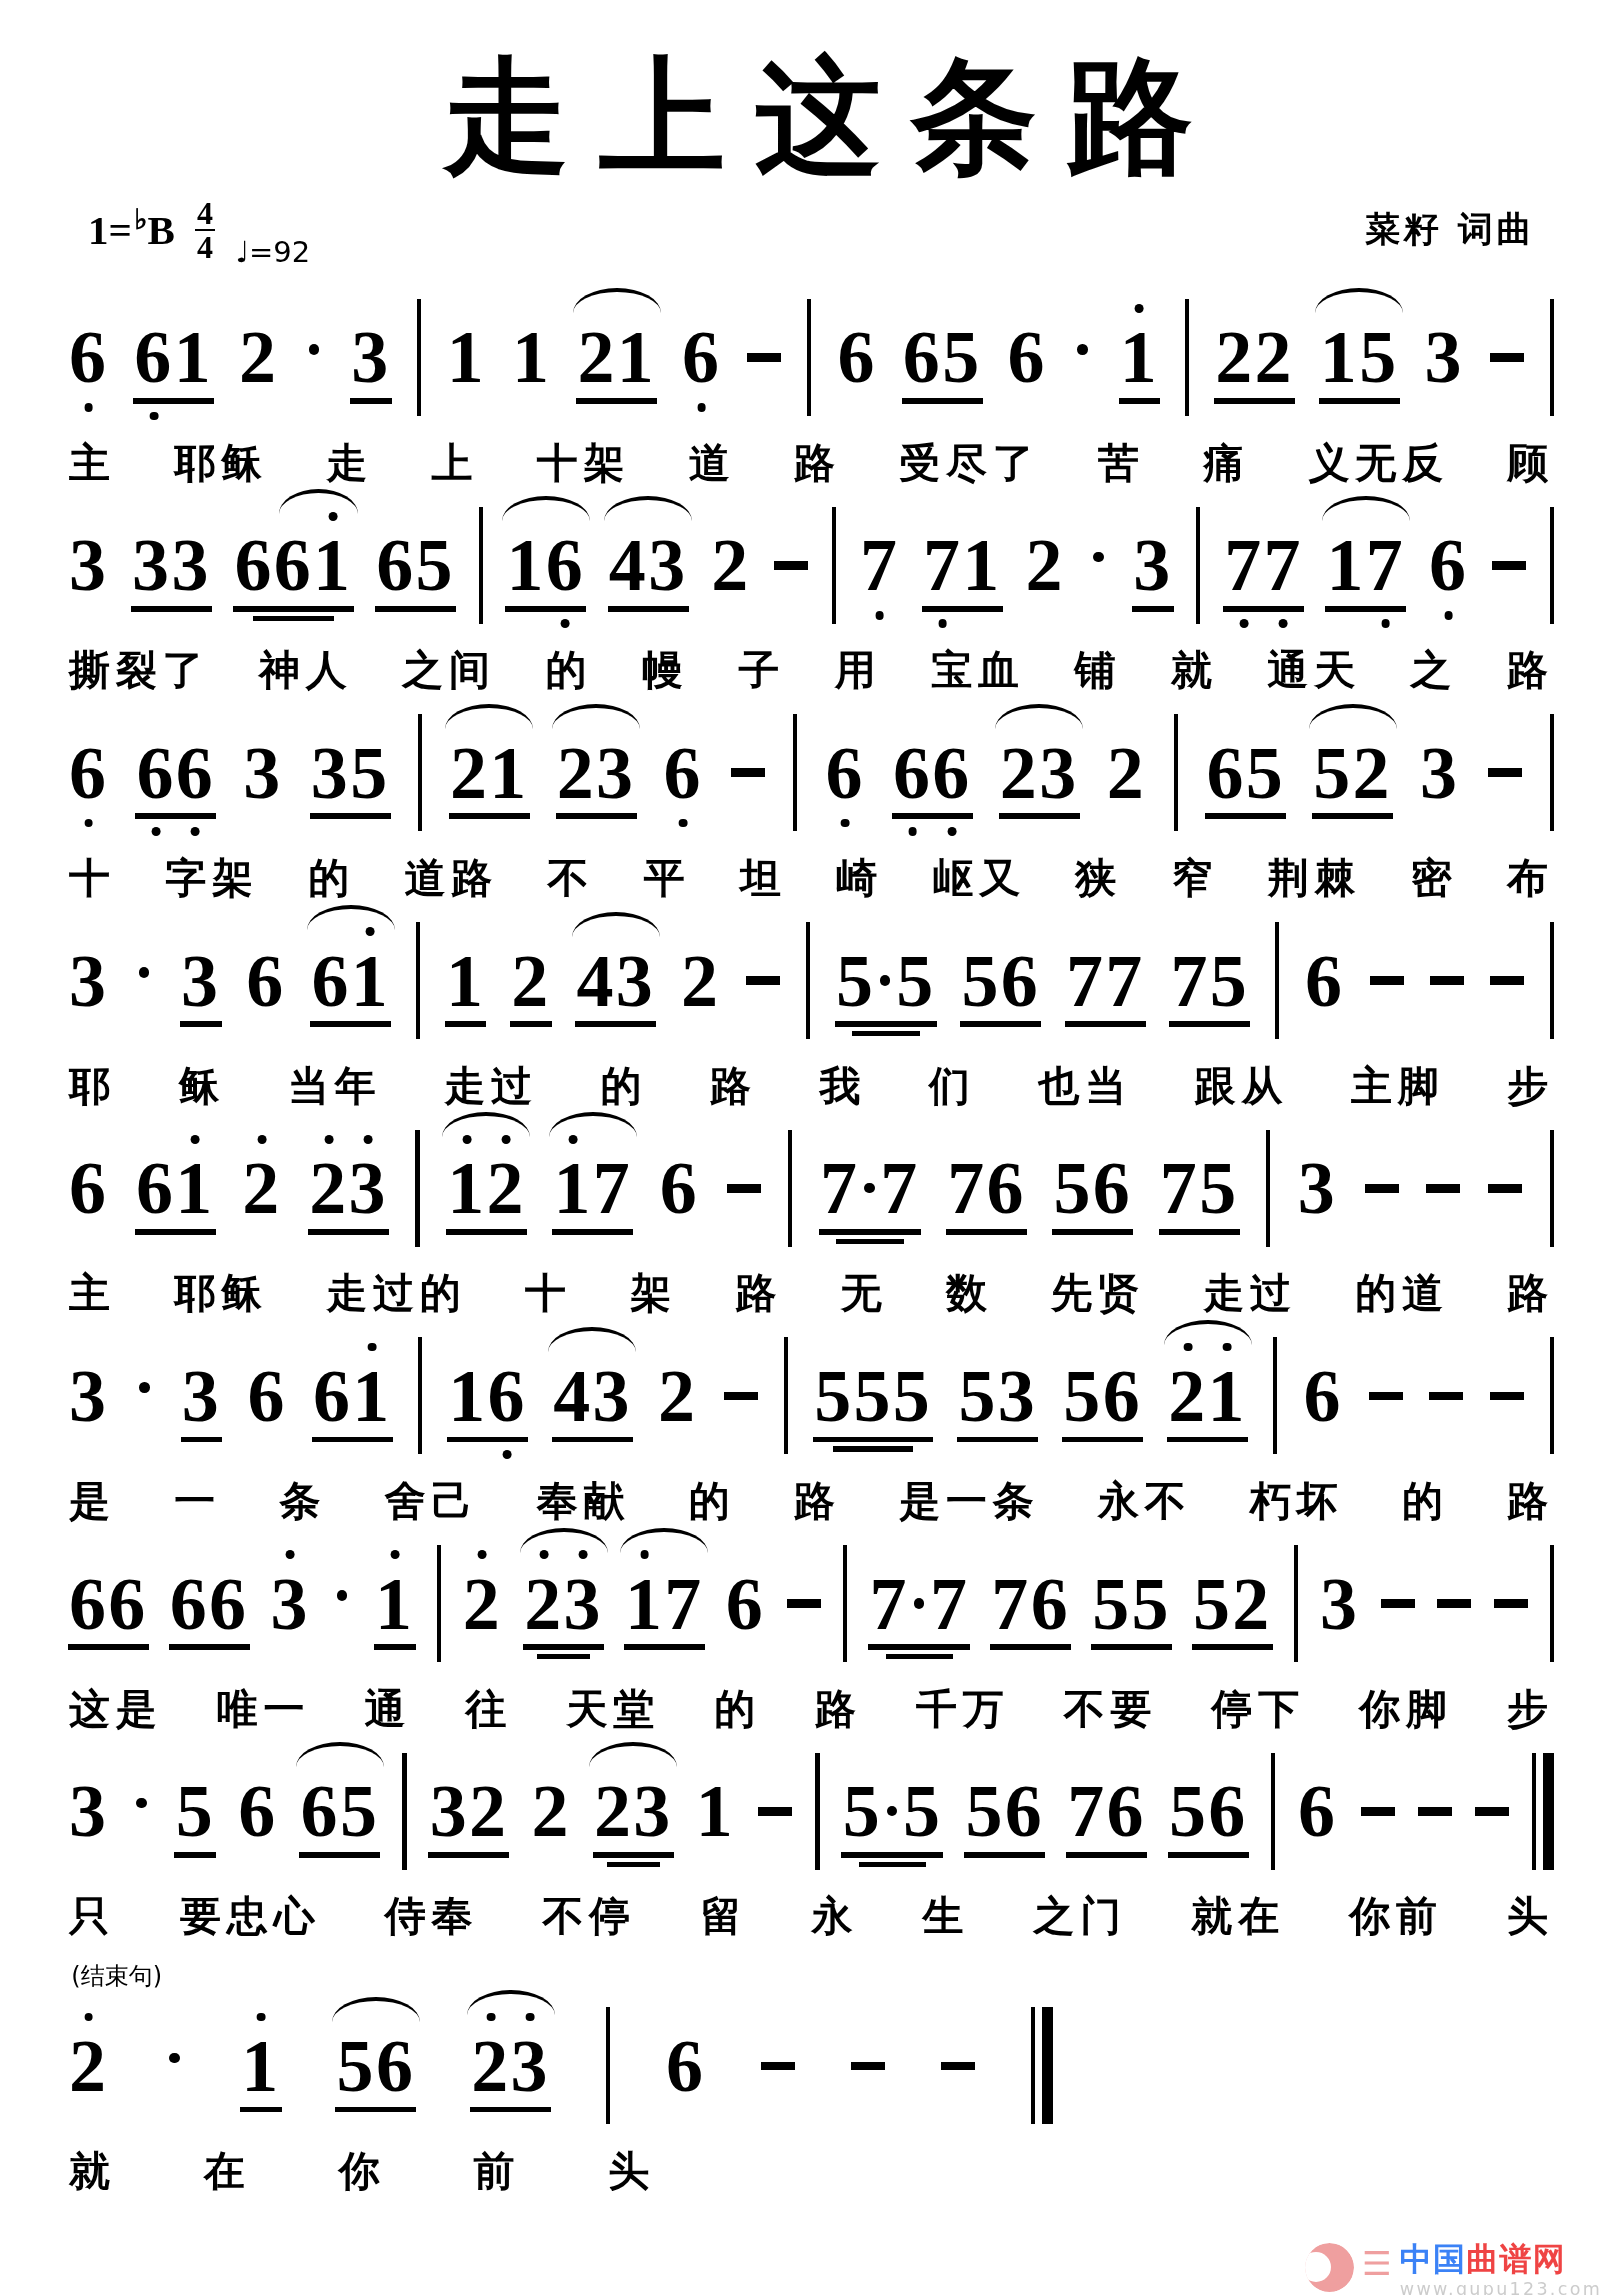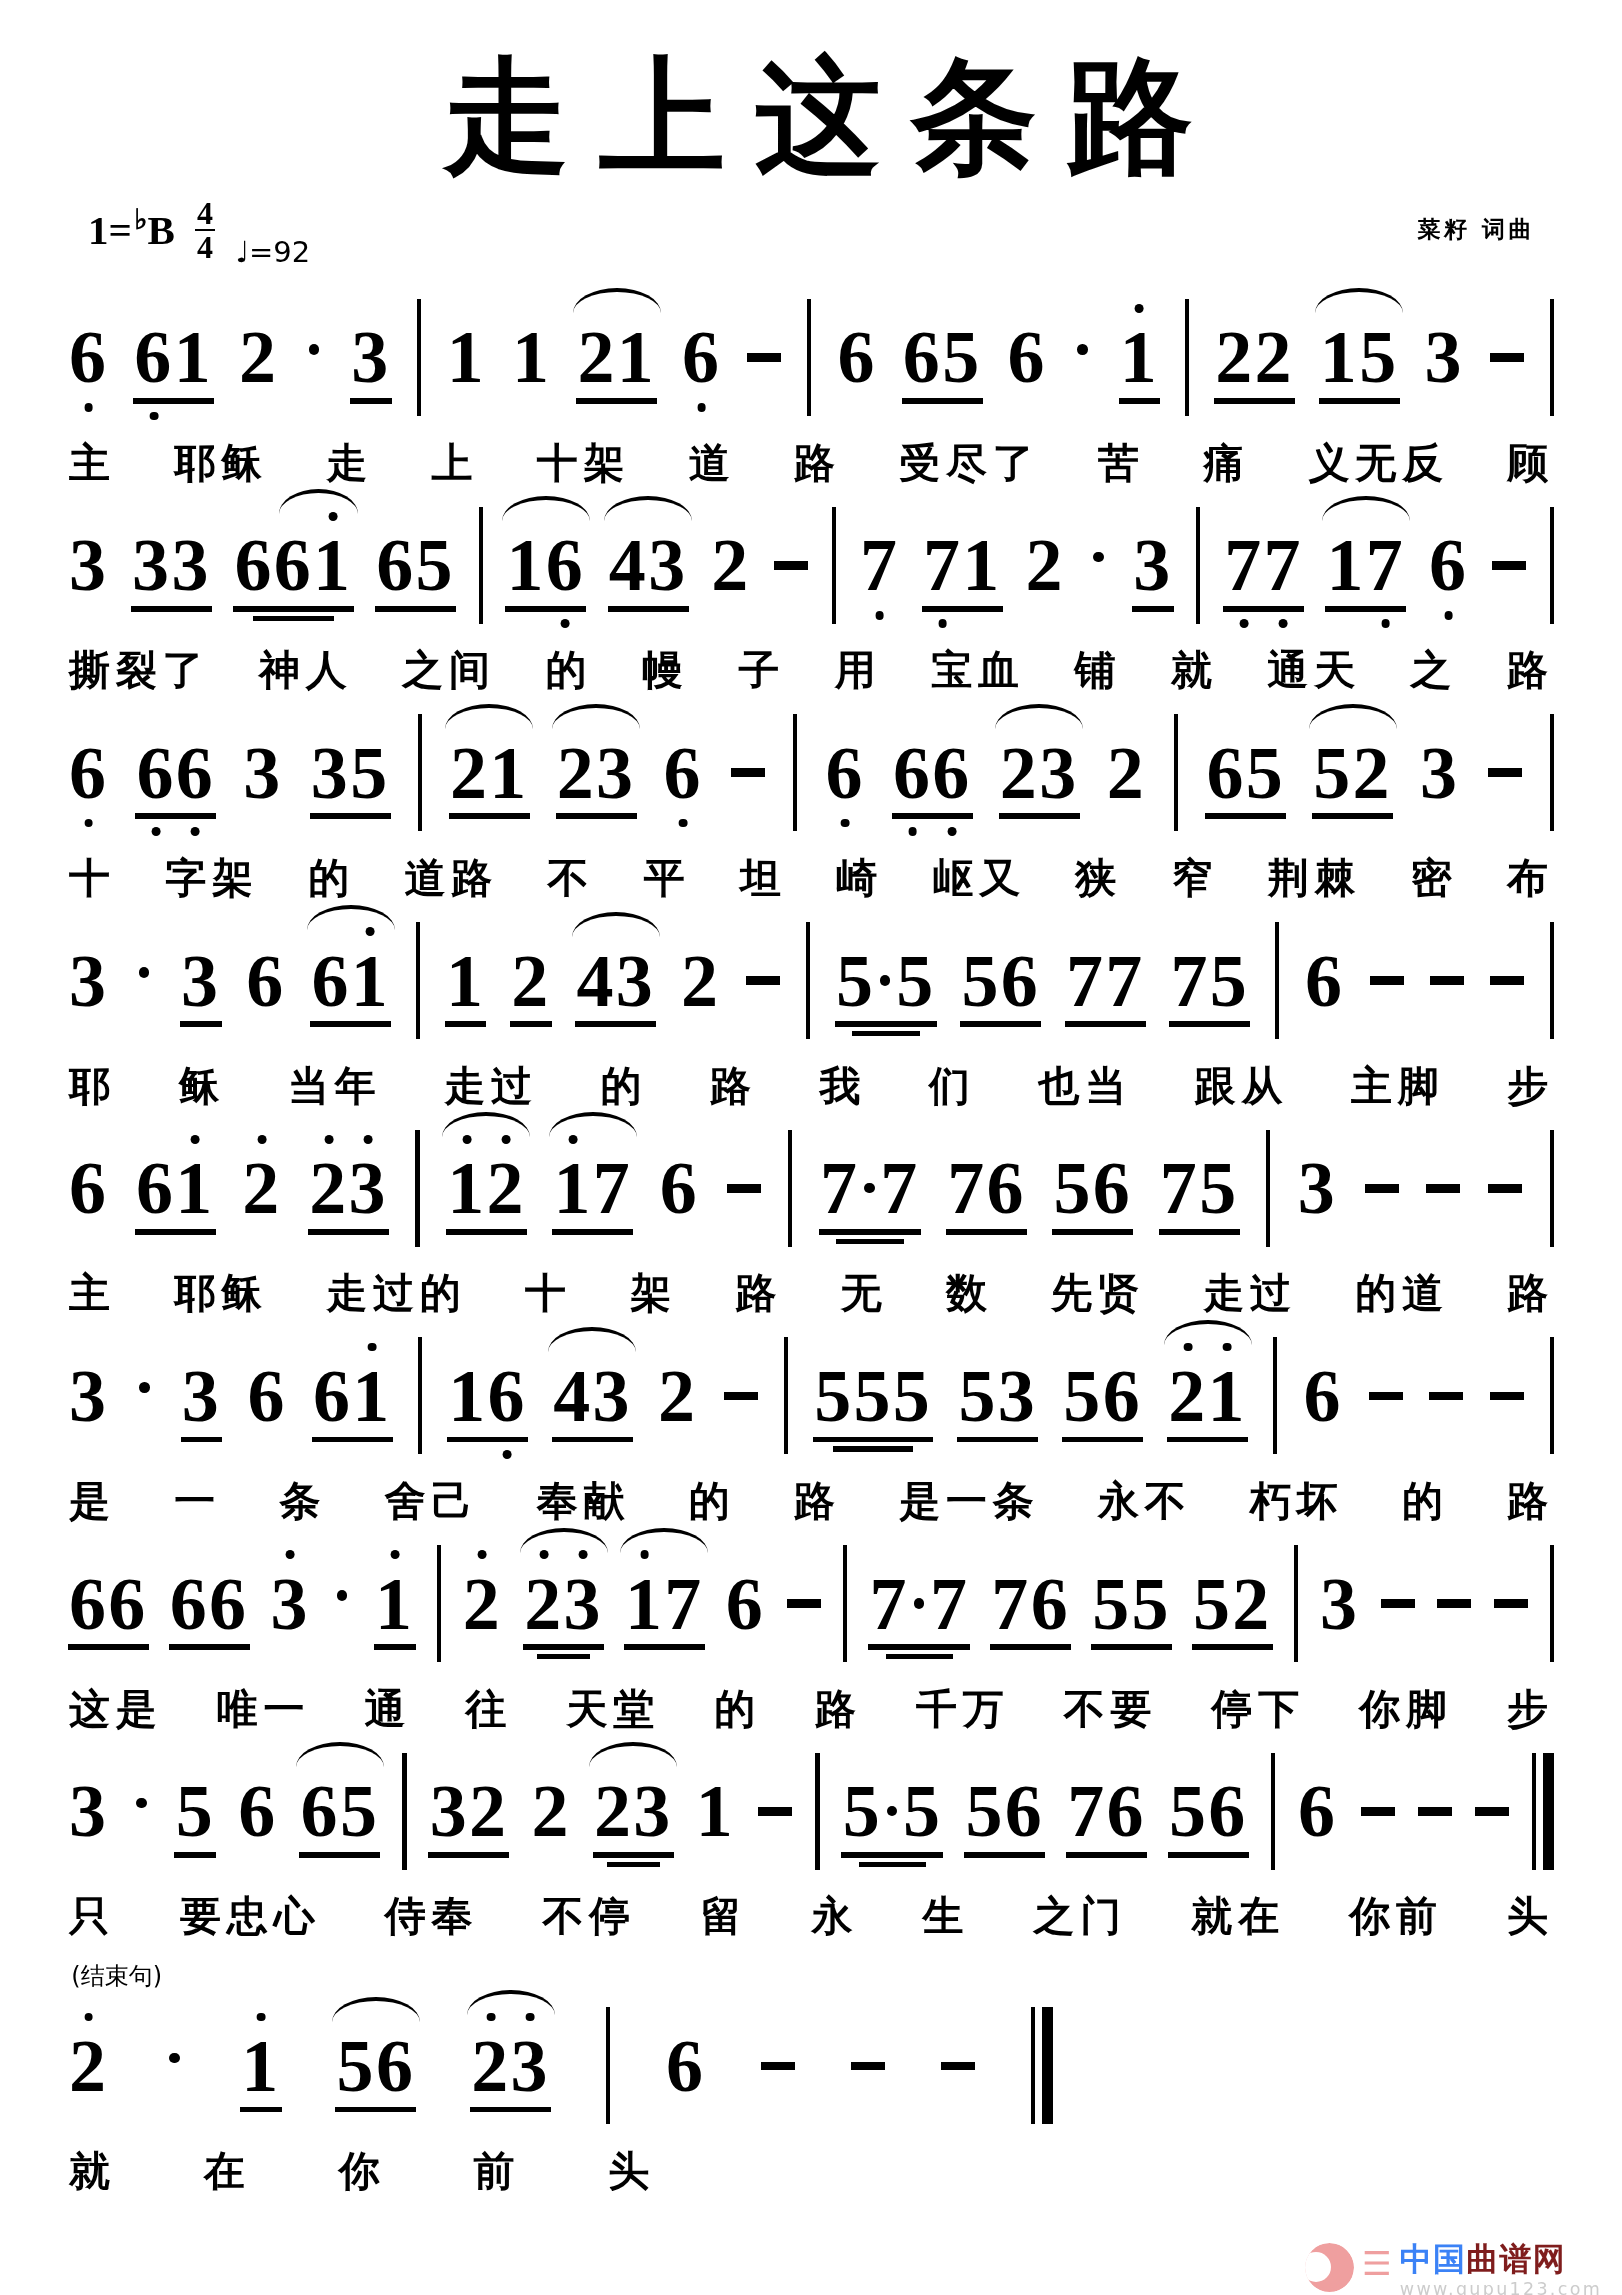--- a/index.html
+++ b/index.html
@@ -8,21 +8,21 @@
   .title{ text-align:center; font-family:"DejaVu Serif",serif; font-weight:700;
           font-size:126px; letter-spacing:30px; padding-left:43px; margin:41px 0 3.5px; line-height:1.2;}
   .header{ display:flex; justify-content:space-between; align-items:center; margin:5.8px 88px 37px 88px; height:64px;}
   .hleft{ display:inline-flex; align-items:center; font-weight:700; font-size:41px;}
   .keysig{ display:inline-flex; align-items:center;}
   .flat{ font-size:28px; vertical-align:super; position:relative; top:-10.5px; margin-left:2.3px;}
   .meter{ display:inline-flex; flex-direction:column; align-items:center; line-height:1.0;
           font-size:32px; font-weight:700; margin:0 20px;}
   .meter .top{ border-bottom:2.9px solid #000; padding:0 2.3px;}
   .tempo{ font-size:29px; font-weight:400; font-family:"DejaVu Sans",sans-serif;margin-top:44px;}
-  .credit{ font-size:23px; font-weight:700; font-family:"DejaVu Sans",sans-serif; letter-spacing:3.5px;}
+  .credit{ font-size:35px; font-weight:700; font-family:"DejaVu Sans",sans-serif; letter-spacing:3.5px;}
   .score{ padding:0 69px;}
   .line{ margin-bottom:21px;}
   .notes-row{ display:flex; justify-content:space-between; align-items:center; height:117px; position:relative;}
   .line.short .notes-row{ justify-content:flex-start; gap:56px;}
   .note{ position:relative; font-weight:700; font-size:74px; line-height:1; letter-spacing:2.3px; white-space:nowrap;}
   .glyph{ position:relative; display:inline-block;}
   .mid-dot{ display:inline-block; width:10.5px; height:10.5px; border-radius:50%; background:#000;
             vertical-align:middle; margin:0 5.8px 16.4px 4.7px;}
   .ul{ position:absolute; left:-1.2px; right:-1.2px; bottom:-9.4px; height:5.8px; background:#000;}
   .ul2{ position:absolute; left:16%; right:16%; bottom:-18.7px; height:5.3px; background:#000;}
@@ -426,19 +426,19 @@
       </div>
     </div>
 
   <div class="watermark">
     <div class="wm-logo">
       <div class="c1" id="wm-c1" style="background: rgb(239, 159, 159);"></div>
       <div class="c2"></div>
     </div>
     <div class="wm-lines" id="wm-lines" style="color: rgb(239, 159, 159);">☰</div>
     <div class="wm-textcol">
-      <div class="wm-brand"><span id="wm-red" style="color: #3b82f6;">中国</span><span id="wm-gray" style="color: #7f1d1d;">曲谱网</span></div>
+      <div class="wm-brand"><span id="wm-red" style="color: #3b82f6;">中国</span><span id="wm-gray" style="color: #ef4444;">曲谱网</span></div>
       <div class="wm-url" id="wm-url" style="color: rgb(204, 204, 204);">www.qupu123.com</div>
     </div>
   </div>
 
 </div>
 
 
 </body></html>

